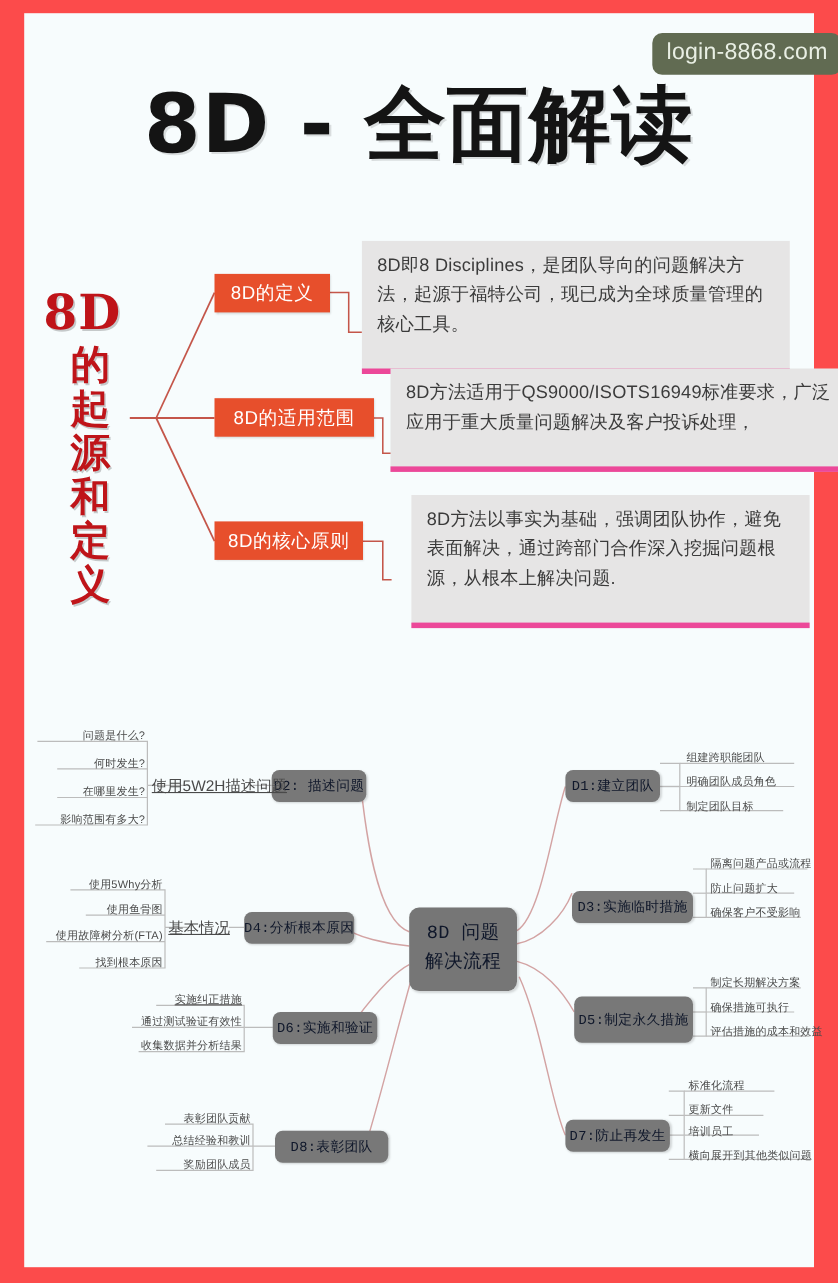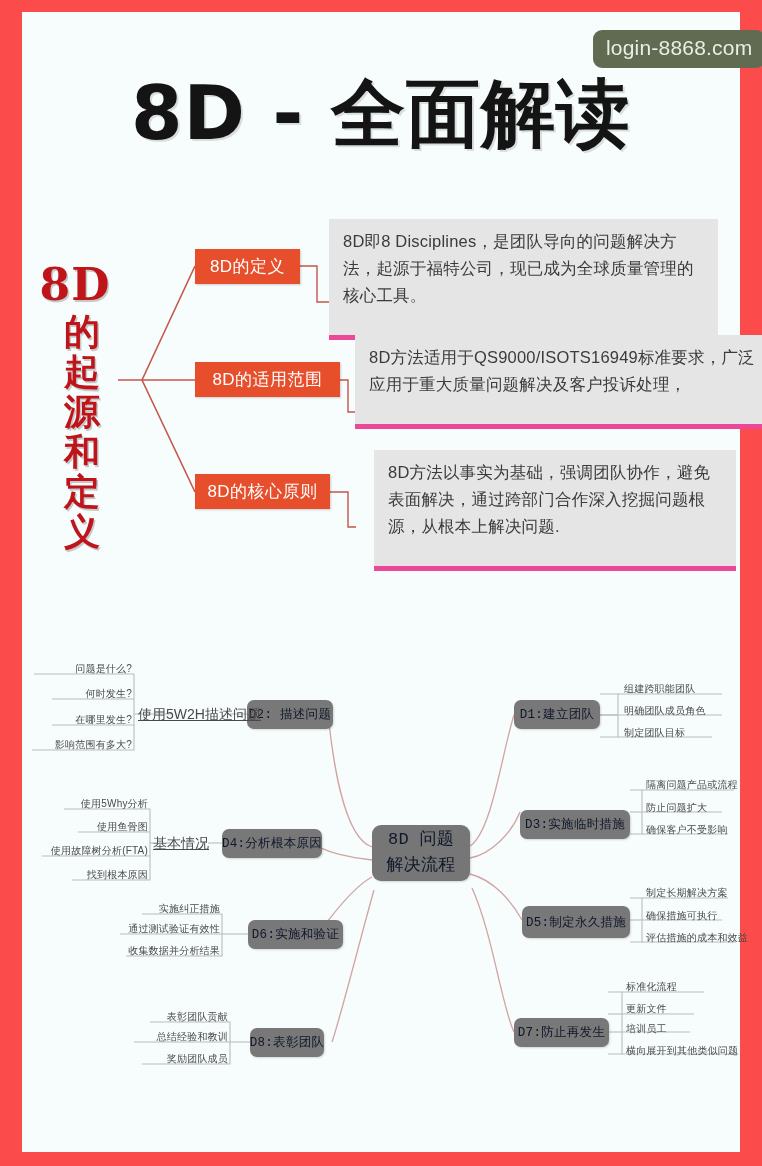--- a/index.html
+++ b/index.html
@@ -135,21 +135,21 @@
     display: flex;
     align-items: center;
     justify-content: center;
     white-space: nowrap;
     letter-spacing: .3px;
     box-shadow: 1px 1px 2px rgba(0,0,0,.15);
     font-family: Liberation Mono, monospace;
   }
   #center-node {
     left: 350px; top: 193px;
-    width: 98px; height: 56px;
+    width: 98px; height: 76px;
     border-radius: 9px;
     font-size: 17px;
     line-height: 26px;
     flex-direction: column;
     background: #767676;
   }
 
   .leaf {
     position: absolute;
     font-size: 10px;
@@ -296,46 +296,46 @@
       </svg>
 
       <div class="node" id="center-node">
         <span>8D 问题</span>
         <span>解决流程</span>
       </div>
 
       <div class="node" style="left:225px; top:68px; width:86px; height:29px;">D2: 描述问题</div>
       <div class="node" style="left:200px; top:197px; width:100px; height:29px;">D4:分析根本原因</div>
       <div class="node" style="left:226px; top:288px; width:95px; height:29px;">D6:实施和验证</div>
-      <div class="node" style="left:228px; top:396px; width:74px; height:29px;">D8:表彰团队</div>
+      <div class="node" style="left:228px; top:396px; width:103px; height:29px;">D8:表彰团队</div>
 
       <div class="branch-label" style="left:116px; top:74px;">使用5W2H描述问题</div>
       <div class="branch-label" style="left:131px; top:203px;">基本情况</div>
 
       <div class="leaf r" style="left:0px;  top:30px;  width:110px;">问题是什么?</div>
       <div class="leaf r" style="left:0px;  top:55px;  width:110px;">何时发生?</div>
       <div class="leaf r" style="left:0px;  top:81px;  width:110px;">在哪里发生?</div>
       <div class="leaf r" style="left:0px;  top:106px; width:110px;">影响范围有多大?</div>
 
       <div class="leaf r" style="left:0px;  top:165px; width:126px;">使用5Why分析</div>
       <div class="leaf r" style="left:0px;  top:188px; width:126px;">使用鱼骨图</div>
       <div class="leaf r" style="left:0px;  top:212px; width:126px;">使用故障树分析(FTA)</div>
       <div class="leaf r" style="left:0px;  top:236px; width:126px;">找到根本原因</div>
 
-      <div class="leaf r" style="left:60px; top:270px; width:138px;">实施纠正措施</div>
+      <div class="leaf r" style="left:60px; top:270px; width:138px;text-decoration:underline;">实施纠正措施</div>
       <div class="leaf r" style="left:60px; top:290px; width:138px;">通过测试验证有效性</div>
       <div class="leaf r" style="left:60px; top:312px; width:138px;">收集数据并分析结果</div>
 
       <div class="leaf r" style="left:70px; top:378px; width:136px;">表彰团队贡献</div>
       <div class="leaf r" style="left:70px; top:398px; width:136px;">总结经验和教训</div>
       <div class="leaf r" style="left:70px; top:420px; width:136px;">奖励团队成员</div>
 
       <div class="node" style="left:492px; top:68px; width:86px; height:29px;">D1:建立团队</div>
       <div class="node" style="left:498px; top:178px; width:110px; height:29px;">D3:实施临时措施</div>
-      <div class="node" style="left:500px; top:274px; width:108px; height:32px;">D5:制定永久措施</div>
+      <div class="node" style="left:500px; top:274px; width:108px; height:42px;">D5:制定永久措施</div>
       <div class="node" style="left:492px; top:386px; width:95px; height:29px;">D7:防止再发生</div>
 
       <div class="leaf" style="left:602px; top:50px;">组建跨职能团队</div>
       <div class="leaf" style="left:602px; top:72px;">明确团队成员角色</div>
       <div class="leaf" style="left:602px; top:94px;">制定团队目标</div>
 
       <div class="leaf" style="left:624px; top:146px;">隔离问题产品或流程</div>
       <div class="leaf" style="left:624px; top:169px;">防止问题扩大</div>
       <div class="leaf" style="left:624px; top:191px;">确保客户不受影响</div>
 

